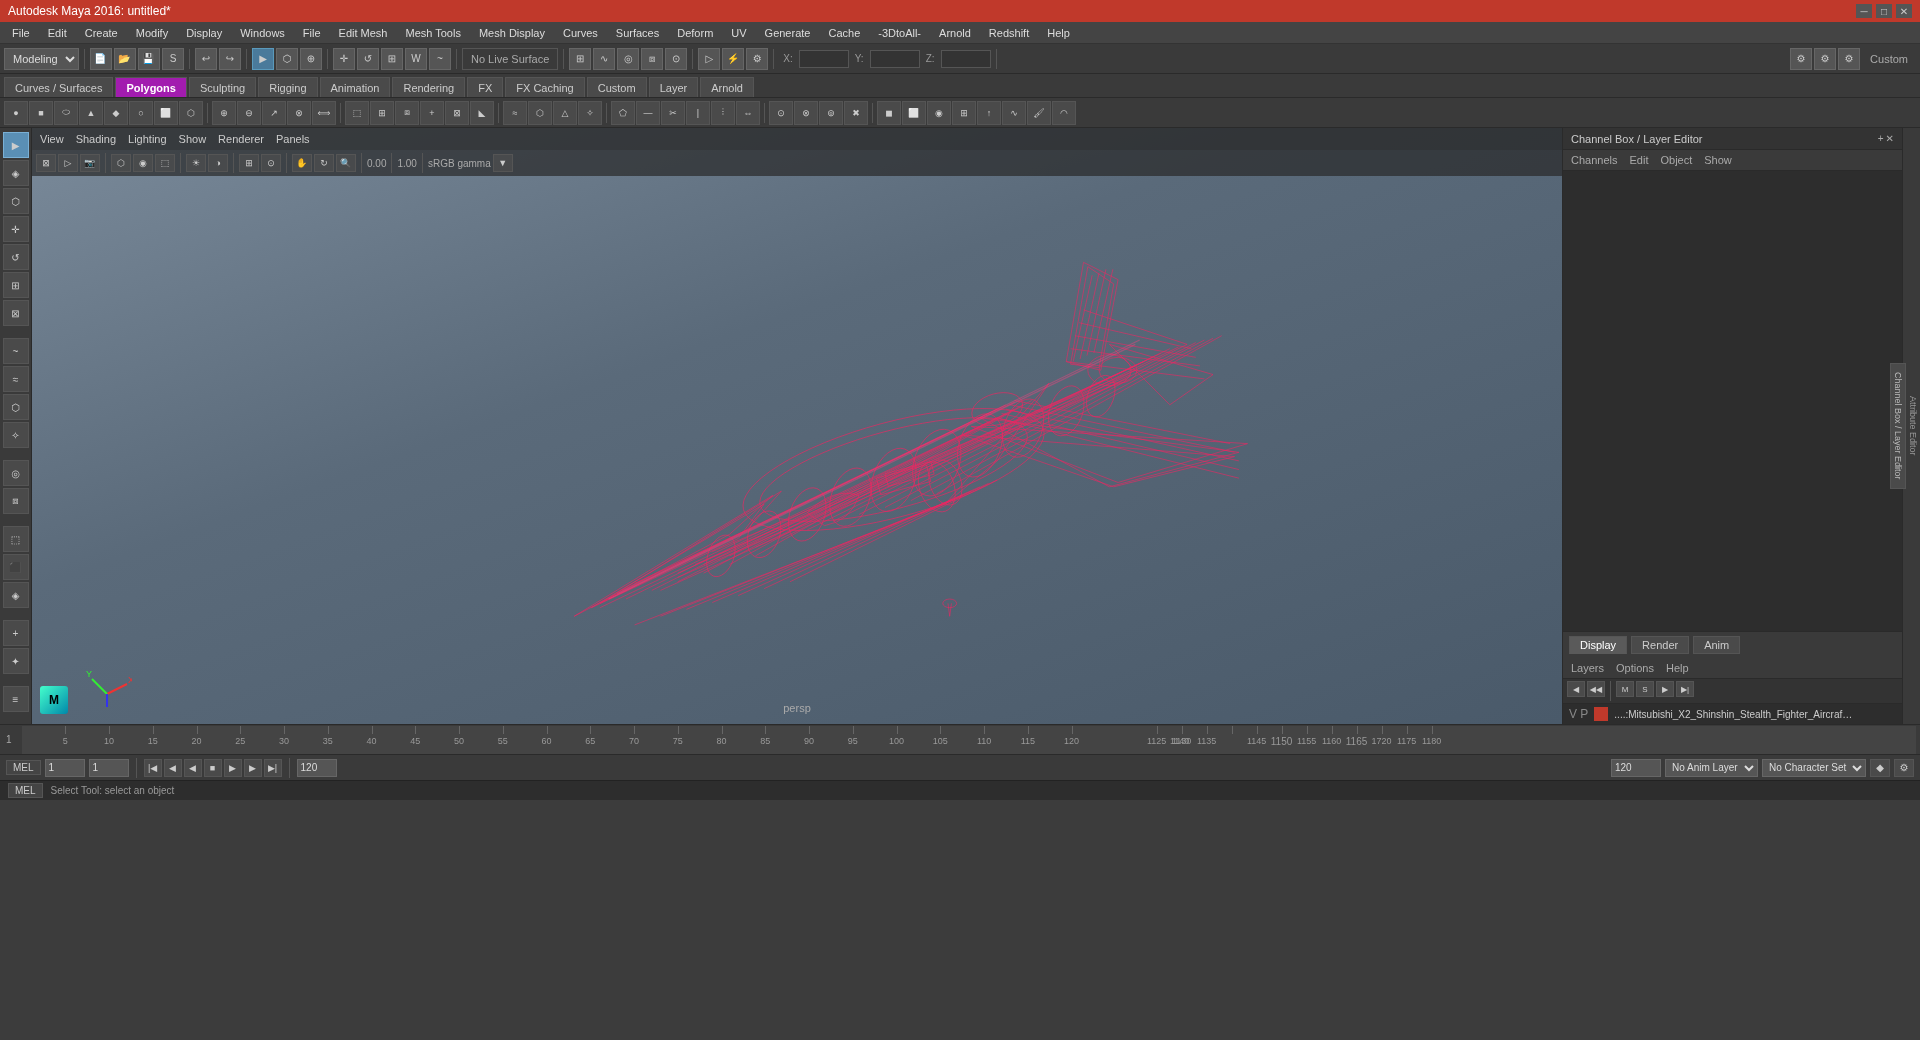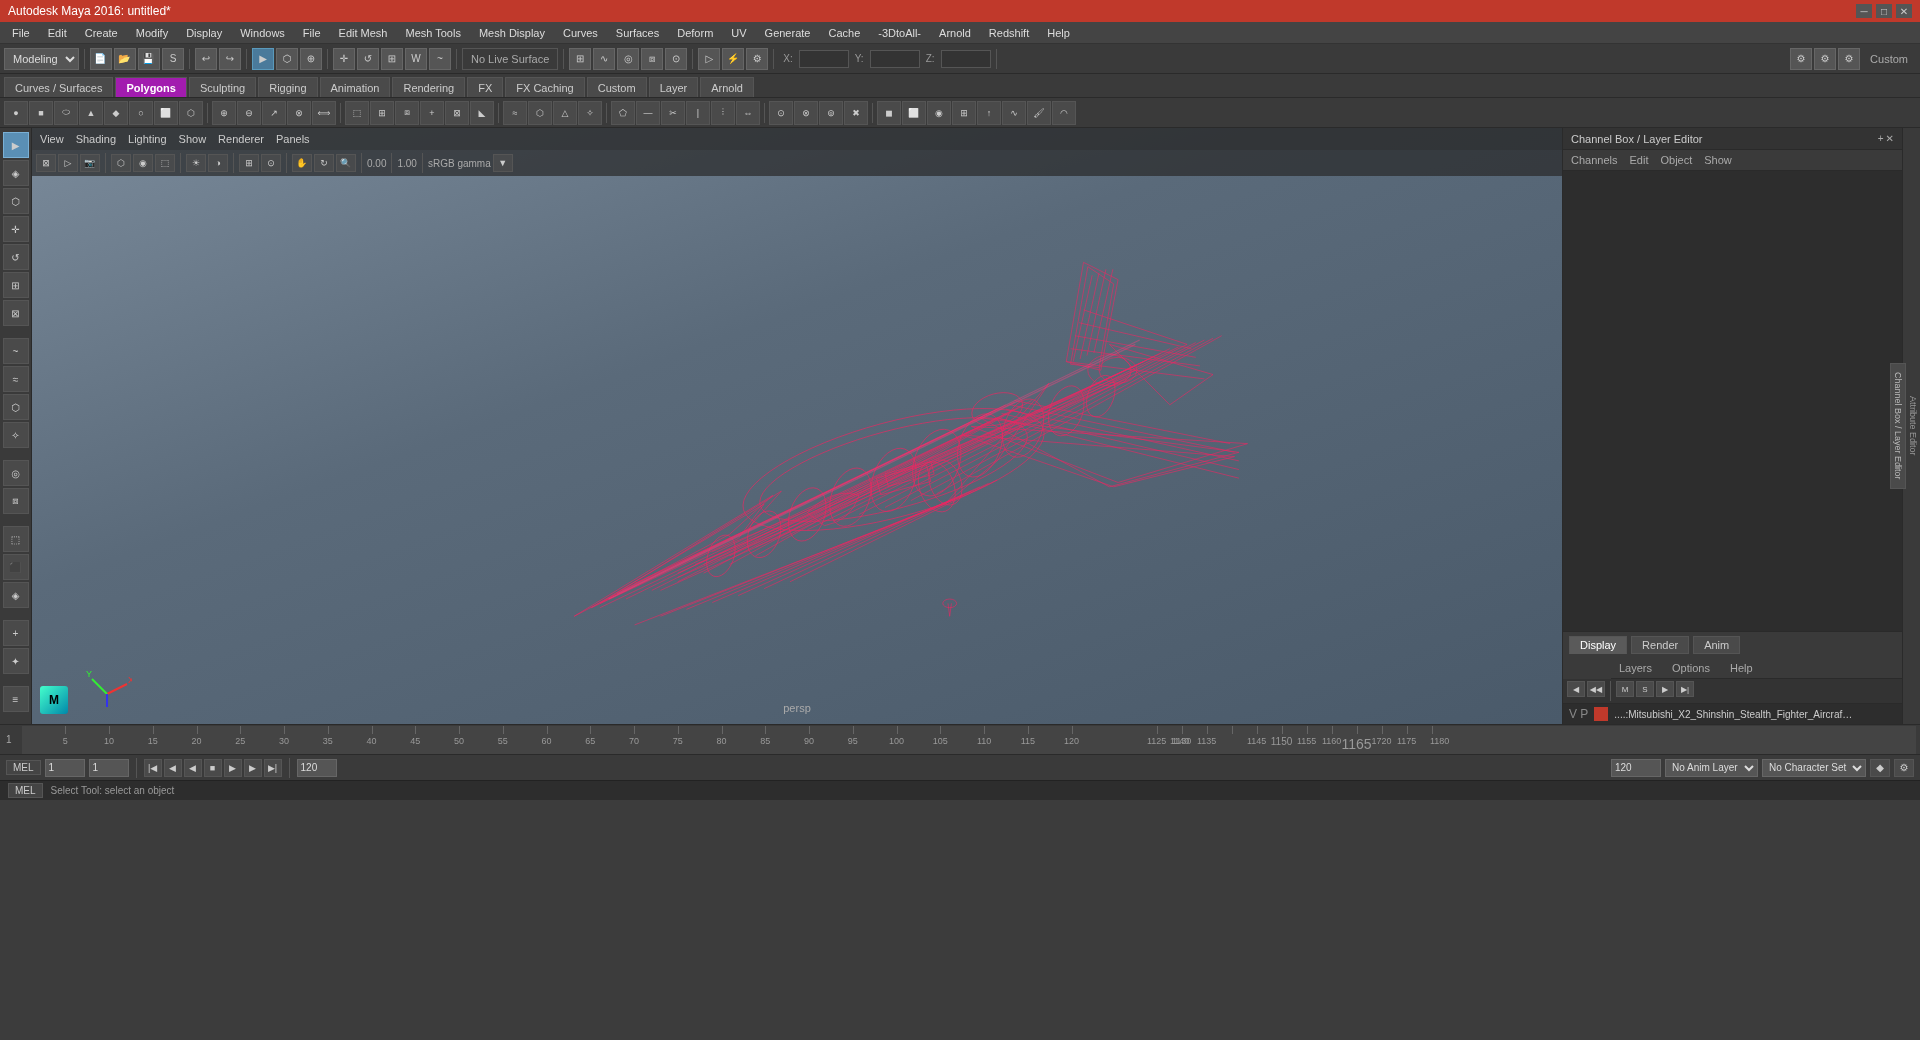--- a/index.html
+++ b/index.html
@@ -331,25 +331,24 @@
       font-size: 11px;
     }
     .bottom-tab.active {
       background: #5a5a5a;
       color: #fff;
       border-bottom-color: #5a5a5a;
     }
     #layers-header {
       display: flex;
       align-items: center;
-      gap: 20px;
+      gap: 12px;
       padding: 4px 8px;
       background: #3a3a3a;
       border-bottom: 1px solid #2a2a2a;
-      margin-left: 48px;
     }
     .layers-tab {
       cursor: pointer;
       color: #aaa;
       font-size: 11px;
     }
     #layer-controls {
       display: flex;
       gap: 2px;
       padding: 2px 4px;
@@ -954,27 +953,27 @@
       <div style="position: absolute; left: 1158px; top: 10px; font-size: 9px; color: rgb(153, 153, 153); transform: translateX(-50%);">1140</div>
       <div style="position: absolute; left: 1235px; top: 0px; width: 1px; height: 8px; background: rgb(102, 102, 102);"></div>
       <div style="position: absolute; left: 1235px; top: 10px; font-size: 9px; color: rgb(153, 153, 153); transform: translateX(-50%);">1145</div>
       <div style="position: absolute; left: 1260px; top: 0px; width: 1px; height: 8px; background: rgb(102, 102, 102);"></div>
       <div style="position: absolute; left: 1260px; top: 10px; font-size: 10px; color: rgb(153, 153, 153); transform: translateX(-50%);">1150</div>
       <div style="position: absolute; left: 1285px; top: 0px; width: 1px; height: 8px; background: rgb(102, 102, 102);"></div>
       <div style="position: absolute; left: 1285px; top: 10px; font-size: 9px; color: rgb(153, 153, 153); transform: translateX(-50%);">1155</div>
       <div style="position: absolute; left: 1310px; top: 0px; width: 1px; height: 8px; background: rgb(102, 102, 102);"></div>
       <div style="position: absolute; left: 1310px; top: 10px; font-size: 9px; color: rgb(153, 153, 153); transform: translateX(-50%);">1160</div>
       <div style="position: absolute; left: 1335px; top: 0px; width: 1px; height: 8px; background: rgb(102, 102, 102);"></div>
-      <div style="position: absolute; left: 1335px; top: 10px; font-size: 14px; color: rgb(153, 153, 153); transform: translateX(-50%);">1165</div>
+      <div style="position: absolute; left: 1335px; top: 10px; font-size: 10px; color: rgb(153, 153, 153); transform: translateX(-50%);">1165</div>
       <div style="position: absolute; left: 1360px; top: 0px; width: 1px; height: 8px; background: rgb(102, 102, 102);"></div>
       <div style="position: absolute; left: 1360px; top: 10px; font-size: 9px; color: rgb(153, 153, 153); transform: translateX(-50%);">1720</div>
       <div style="position: absolute; left: 1385px; top: 0px; width: 1px; height: 8px; background: rgb(102, 102, 102);"></div>
       <div style="position: absolute; left: 1385px; top: 10px; font-size: 9px; color: rgb(153, 153, 153); transform: translateX(-50%);">1175</div>
       <div style="position: absolute; left: 1410px; top: 0px; width: 1px; height: 8px; background: rgb(102, 102, 102);"></div>
-      <div style="position: absolute; left: 1410px; top: 10px; font-size: 9px; color: rgb(153, 153, 153); transform: translateX(-50%); margin-left: 8px;">1180</div>
+      <div style="position: absolute; left: 1410px; top: 10px; font-size: 9px; color: rgb(153, 153, 153); transform: translateX(-50%);">1180</div>
     </div>
 </div>
 
 <div id="bottom-bar">
   <span class="mel-badge">MEL</span>
   <input type="text" class="bb-input" style="width: 40px;" value="1">
   <input type="text" class="bb-input" style="width: 40px;" value="1">
   <div class="toolbar-separator"></div>
 
   <div id="playback-controls">

